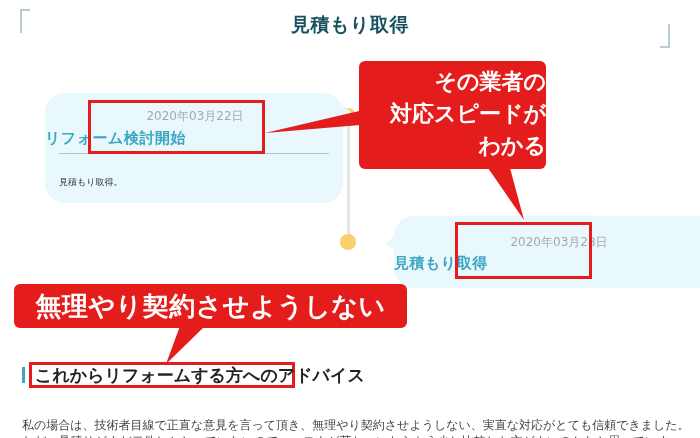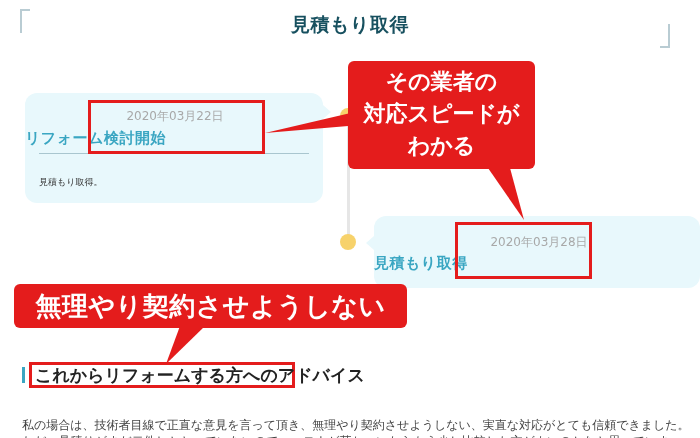--- a/index.html
+++ b/index.html
@@ -10,21 +10,21 @@
     .corner-tl { left: 20px; top: 9px; border-width: 2px 0 0 2px; }
     .corner-br { left: 660px; top: 24px; border-width: 0 2px 2px 0; }
 
     .page-title { position: absolute; left: 0; width: 700px; top: 12px; text-align: center; font-size: 19px; font-weight: bold; color: #17505f; letter-spacing: 0.5px; }
 
     .timeline-line { position: absolute; left: 347px; top: 115px; width: 3px; height: 130px; background: #e6e6e6; }
     .timeline-dot { position: absolute; width: 16px; height: 16px; border-radius: 50%; background: #f7d26b; }
     .dot-1 { left: 340px; top: 108px; }
     .dot-2 { left: 340px; top: 234px; }
 
-    .card { position: absolute; background: #e8f8fc; border-radius: 12px; }
+    .card { position: absolute; background: #e8f8fc; border-radius: 20px; margin-left: 20px; }
     .card-1 { left: 25px; top: 93px; width: 298px; height: 110px; }
     .card-1::after { content: ""; position: absolute; right: -8px; top: 12px; border-left: 8px solid #e8f8fc; border-top: 7px solid transparent; border-bottom: 7px solid transparent; }
     .card-2 { left: 374px; top: 216px; width: 326px; height: 72px; }
     .card-2::before { content: ""; position: absolute; left: -8px; top: 20px; border-right: 8px solid #e8f8fc; border-top: 7px solid transparent; border-bottom: 7px solid transparent; }
 
     .card-date { position: absolute; width: 100%; text-align: center; font-size: 12px; color: #a8a8a8; }
     .card-step { position: absolute; width: 100%; text-align: left; font-size: 15px; font-weight: bold; color: #3aa6c2; letter-spacing: 0.5px; }
     .card-1 .card-date { top: 15px; left: 0; width: 300px; }
     .card-1 .card-step { top: 36px; left: 0; width: 300px; }
     .card-divider { position: absolute; left: 14px; top: 60px; width: 270px; height: 1px; background: #a9c6cf; }
@@ -32,21 +32,21 @@
     .card-reason-text { position: absolute; left: 14px; top: 83px; font-size: 9px; color: #333; }
     .card-2 .card-date { top: 18px; left: 0; width: 330px; }
     .card-2 .card-step { top: 38px; left: 0; width: 330px; }
 
     .hl-box { position: absolute; border: 3px solid #e41c1c; }
     .hl-1 { left: 88px; top: 100px; width: 177px; height: 54px; }
     .hl-2 { left: 455px; top: 222px; width: 137px; height: 57px; }
     .hl-3 { left: 29px; top: 362px; width: 266px; height: 26px; }
 
     .callout { position: absolute; background: #e41c1c; color: #fff; border-radius: 6px; text-align: center; font-weight: bold; }
-    .callout-1 { left: 348px; top: 61px; width: 187px; height: 108px; font-size: 22px; line-height: 32px; padding-top: 5px; }
+    .callout-1 { left: 359px; top: 61px; width: 187px; height: 108px; font-size: 22px; line-height: 32px; padding-top: 5px; text-align: right; }
     .callout-2 { left: 14px; top: 284px; width: 393px; height: 44px; font-size: 26px; line-height: 44px; letter-spacing: 0.5px; }
 
     .pointer { position: absolute; left: 0; top: 0; width: 700px; height: 438px; pointer-events: none; }
 
     .section-heading { position: absolute; left: 22px; top: 366px; height: 18px; display: flex; align-items: center; }
     .section-bar { width: 3px; height: 16px; background: #3aa6c2; margin-right: 10px; }
     .section-heading-text { font-size: 17px; font-weight: bold; color: #222; }
 
     .advice-text { position: absolute; left: 22px; top: 397px; width: 670px; font-size: 12px; line-height: 16px; color: #444; margin-top: 20px; }
   </style>

